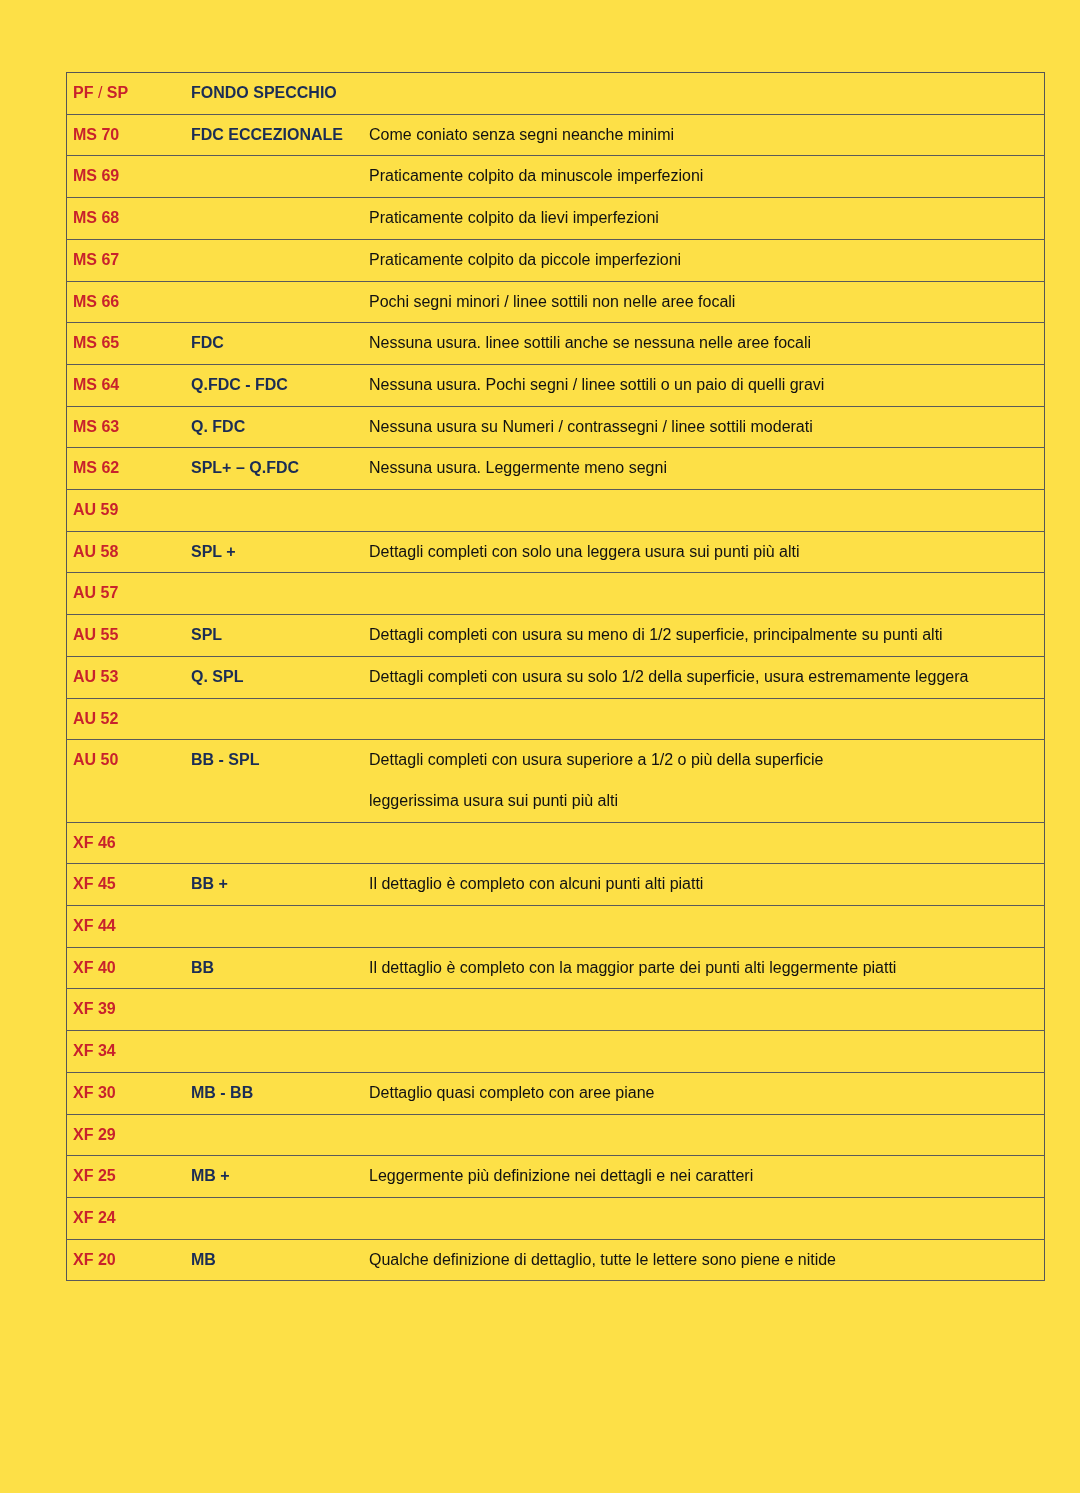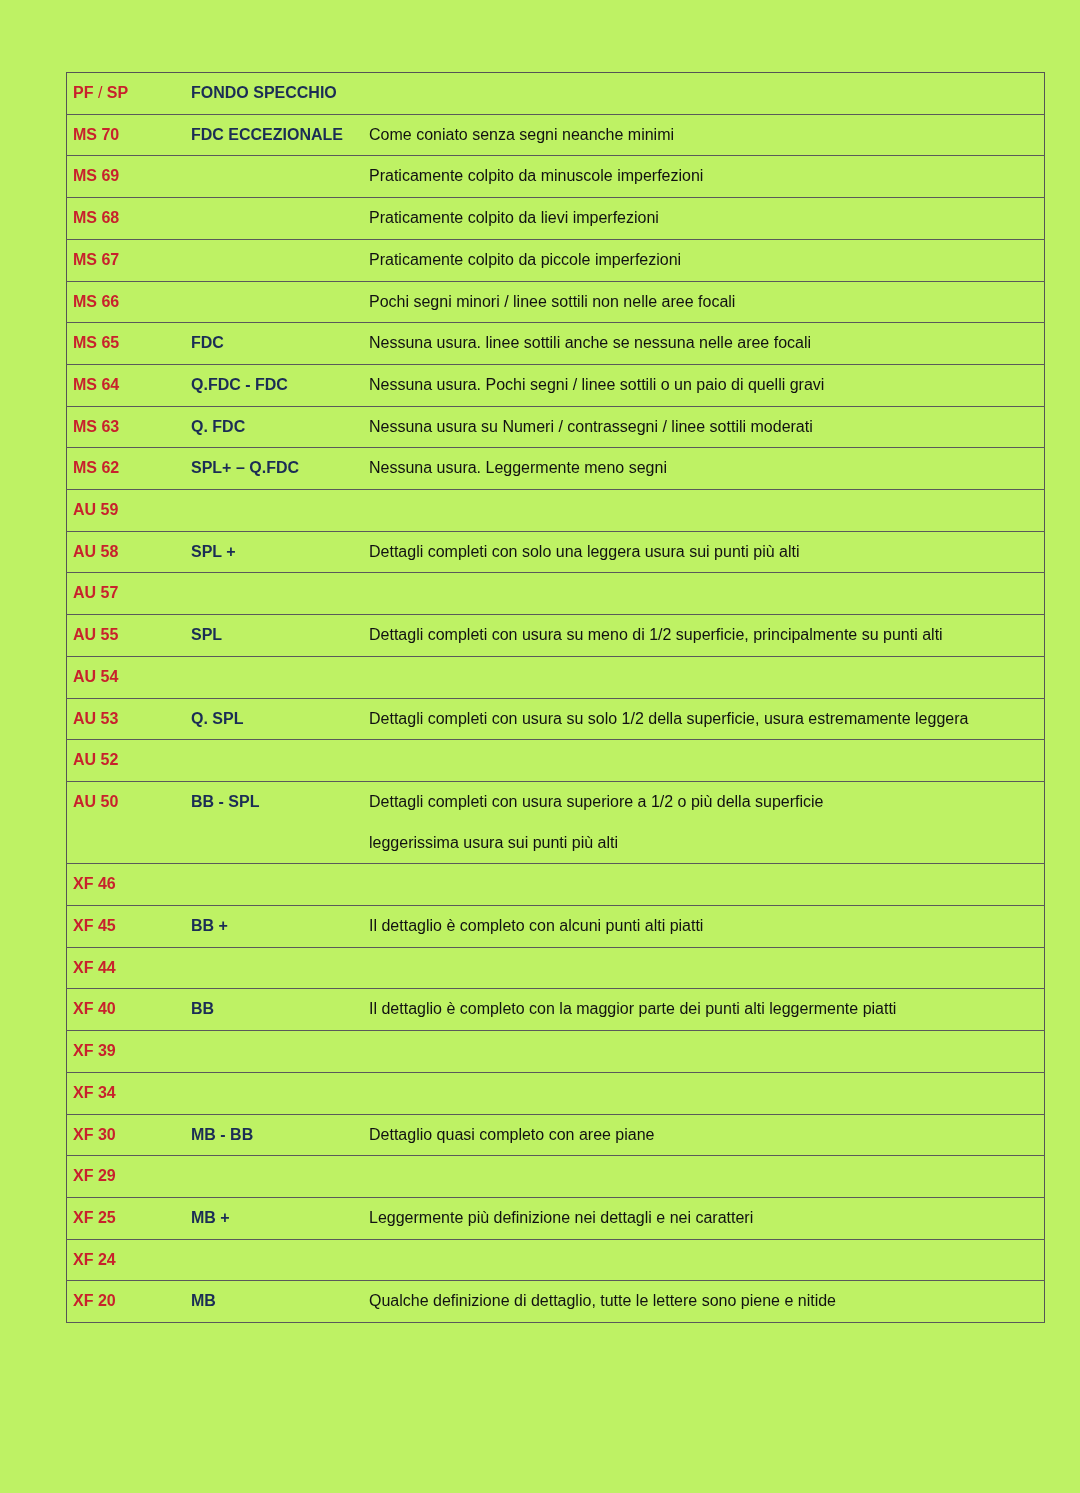--- a/index.html
+++ b/index.html
@@ -1,17 +1,17 @@
 <!DOCTYPE html>
 <html><head>
   <meta charset="utf-8">
   <style>
     html, body { margin: 0; padding: 0; background: #ffffff; }
     body { width: 1080px; height: 1493px; position: relative; overflow: hidden; }
-    .page { position: absolute; left: 0; top: 0; width: 1080px; height: 1493px; background: #bef264; }
+    .page { position: absolute; left: 0; top: 0; width: 1080px; height: 1493px; background: #fde047; }
     table.grades {
       position: absolute; left: 66px; top: 72px; width: 979px;
       border-collapse: collapse;
       border: 1.5px solid #555;
       font-family: "Liberation Sans", sans-serif;
       font-size: 16px;
     }
     table.grades tr { height: 40.7px; }
     table.grades tr.double { height: 81.4px; }
     table.grades td {
@@ -125,27 +125,20 @@
           </td>
         </tr>
         <tr>
           <td class="grade">AU 55</td>
           <td class="italian">SPL</td>
           <td class="desc">
             <span class="desc-line">Dettagli completi con usura su meno di 1/2 superficie, principalmente su punti alti</span>
           </td>
         </tr>
         <tr>
-          <td class="grade">AU 54</td>
-          <td class="italian"></td>
-          <td class="desc">
-            <span class="desc-line"></span>
-          </td>
-        </tr>
-        <tr>
           <td class="grade">AU 53</td>
           <td class="italian">Q. SPL</td>
           <td class="desc">
             <span class="desc-line">Dettagli completi con usura su solo 1/2 della superficie, usura estremamente leggera</span>
           </td>
         </tr>
         <tr>
           <td class="grade">AU 52</td>
           <td class="italian"></td>
           <td class="desc">

